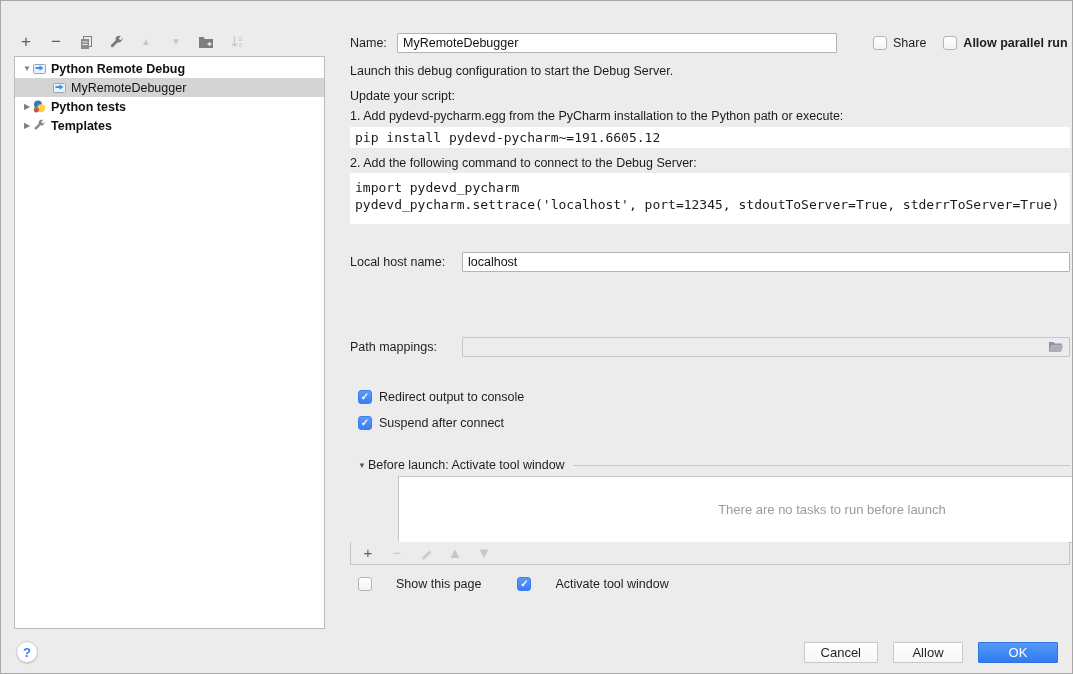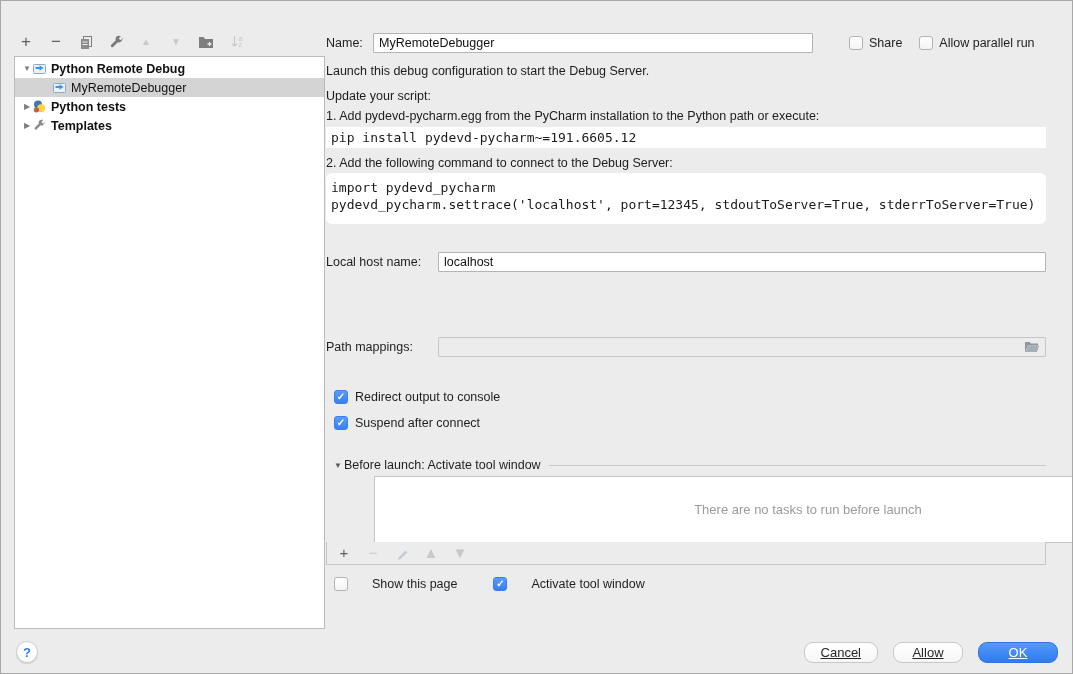--- a/index.html
+++ b/index.html
@@ -33,46 +33,46 @@
     background:#ffffff; border:1px solid #bbbbbb; padding-top:2px; }
   .trow{ height:19px; display:flex; align-items:center; white-space:nowrap; }
   .trow.sel{ background:#d4d4d4; }
   .twist{ width:12px; margin-left:6px; font-size:8px; color:#7e7e7e; text-align:center; flex:0 0 12px;}
   .ticon{ width:14px; height:13px; margin-right:4px; flex:0 0 14px; display:inline-flex; }
   .tlabel{ font-weight:bold; color:#111; }
   .tlabel.normal{ font-weight:normal; }
   .indent{ margin-left:38px; }
 
   
-  .content{ position:absolute; left:325px; top:0; width:723px; height:674px; }
+  .content{ position:absolute; left:349px; top:0; width:723px; height:674px; }
   .abs{ position:absolute; left:0; }
   .rowflex{ display:flex; align-items:center; }
   .field{ height:20px; background:#fff; border:1px solid #b4b4b4; border-radius:1px;
     padding:0 5px; font-family:"Liberation Sans",sans-serif; font-size:12.5px; color:#111;
     display:inline-flex; align-items:center; }
   input.field{ display:inline-block; line-height:18px; }
   .lbl{ color:#1e1e1e; }
 
   .name-row{ top:32px; width:723px; }
   .name-row .lbl{ width:47px; }
   .name-input{ width:440px; }
   .cbgroup{ display:flex; align-items:center; margin-left:36px; gap:6px; }
-  .cbgroup + .cbgroup{ margin-left:17px; }
+  .cbgroup + .cbgroup{ margin-left:17px;font-weight:bold; }
 
   .cb{ width:14px; height:14px; border:1px solid #b3b3b3; border-radius:3px;
     background:linear-gradient(#ffffff,#f4f4f4); display:inline-flex; align-items:center;
     justify-content:center; flex:0 0 14px; }
   .cb.checked{ background:linear-gradient(#5a9cf8,#3a7ff2); border-color:#3a7ff2; }
   .cb .mark{ font-style:normal; color:#fff; font-size:10px; font-weight:bold; line-height:1; }
 
   .descline{ font-size:12.5px; color:#1c1c1c; }
   .codeblock{ background:#ffffff; width:720px; font-family:"DejaVu Sans Mono",monospace;
     font-size:13px; color:#1a1a1a; }
   .code1{ top:126px; height:21px; line-height:21px; padding-left:5px; }
-  .code2{ top:172px; height:51px; padding:6px 0 12px 5px; line-height:17px;border-radius:6px; }
+  .code2{ top:172px; height:51px; padding:6px 0 12px 5px; line-height:17px; }
 
   .frow .lbl{ width:112px; }
   .wide-input{ width:608px; }
   .focusring{ border:1px solid #6fa3e6; box-shadow:0 0 0 3px rgba(96,155,233,0.5); border-radius:2px; }
   .caret{ display:inline-block; width:1px; height:13px; background:#000; margin-left:1px; }
   .disabled-field{ background:#ececec; border-color:#c6c6c6; justify-content:flex-end; }
   .folder-btn{ display:inline-flex; }
 
   .optrow{ left:8px; display:flex; align-items:center; gap:7px; }
 
@@ -90,23 +90,23 @@
 
   .bottomchecks{ top:576px; left:8px; display:flex; align-items:center; gap:24px; }
   .gap12{ margin-left:12px; }
 
   
   .helpbtn{ position:absolute; left:15px; top:640px; width:22px; height:22px; border-radius:50%;
     background:#fefefe; border:1px solid #cfcfcf; box-shadow:0 1px 1px rgba(0,0,0,0.12);
     display:flex; align-items:center; justify-content:center;
     color:#2f7cf6; font-size:13px; font-weight:bold; }
   .footerbtns{ position:absolute; right:14px; top:641px; display:flex; gap:15px; }
-  .btn{ height:21px; min-width:70px; padding:4px 16px; border-radius:9px; font-size:13px;
+  .btn{ height:21px; min-width:70px; padding:4px 16px; border-radius:1px; font-size:13px;
     display:flex; align-items:center; justify-content:center;
-    background:linear-gradient(#ffffff,#f6f6f6); border:1px solid #c8c8c8; color:#262626;text-decoration:underline; }
+    background:linear-gradient(#ffffff,#f6f6f6); border:1px solid #c8c8c8; color:#262626; }
   .btn.primary{ background:linear-gradient(#549af8,#2f7bf0); border:1px solid #2f74e2;
     color:#fff; min-width:80px; }
   svg{ display:block; }
 </style>
 </head>
 <body>
 
 <div id="window">
 
 

